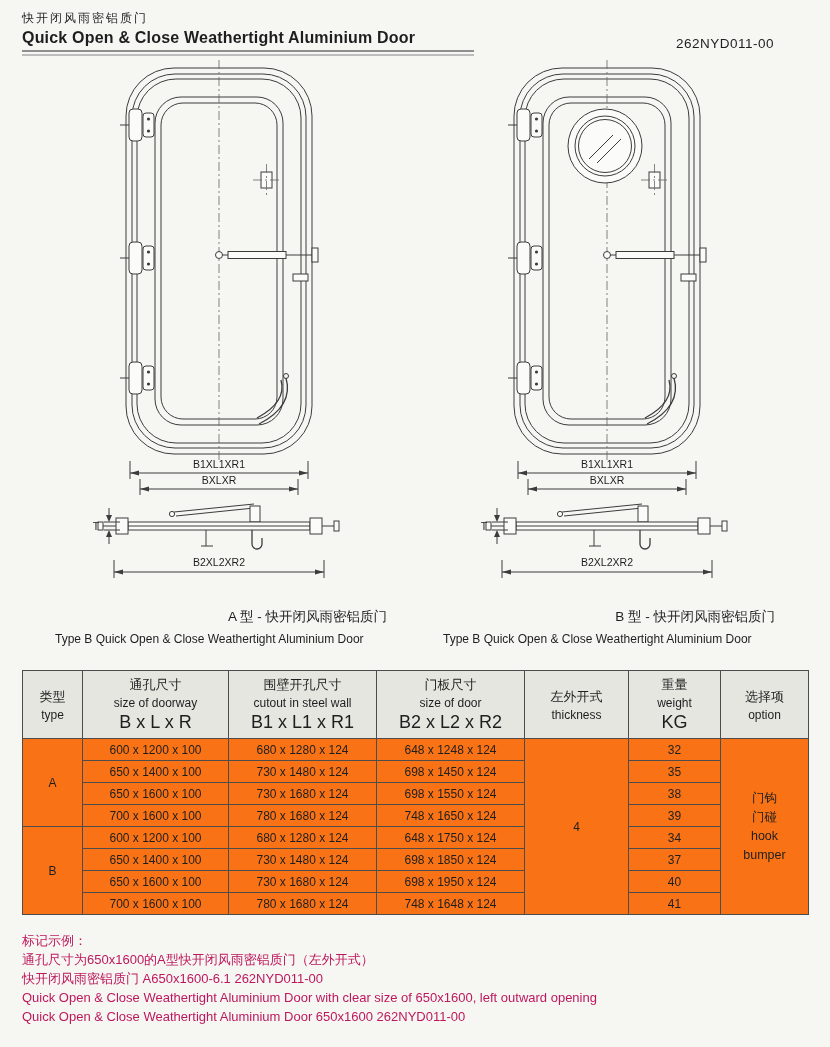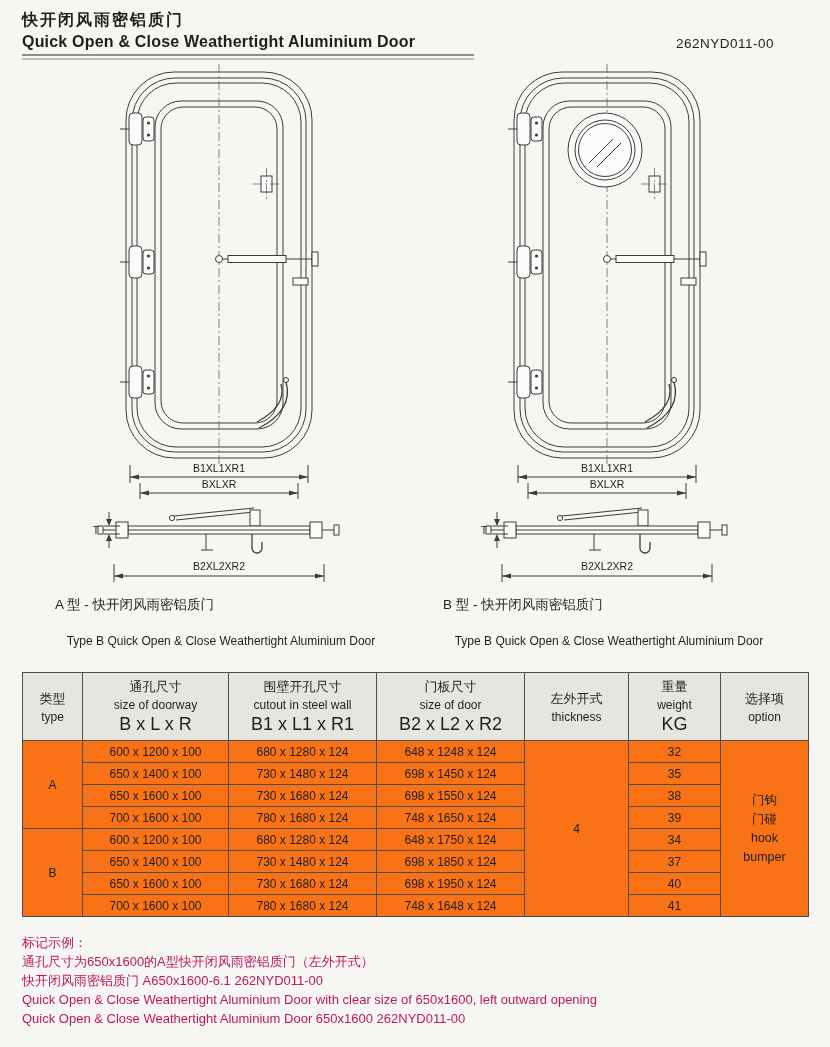--- a/index.html
+++ b/index.html
@@ -1,27 +1,27 @@
 <!DOCTYPE html>
 <html><head>
 <meta charset="utf-8">
 <style>
   *{box-sizing:border-box;margin:0;padding:0}
   html,body{width:830px;height:1047px}
   body{background:#f6f6f3;font-family:"Liberation Sans","DejaVu Sans",sans-serif;color:#1e1e1e;position:relative;overflow:hidden}
   .page{padding:10px 22px 0}
-  .title-zh{font-size:16px;font-weight:bold;letter-spacing:2px}
+  .title-zh{font-size:12px;font-weight:normal;letter-spacing:2px}
   .title-en{font-size:16px;font-weight:bold;margin-top:2px;letter-spacing:.2px}
   .rule{width:452px;height:6px;border-top:2px solid #8f8f8f;border-bottom:2px solid #bdbdbd;margin-top:3px}
   .doc-no{position:absolute;top:36px;right:56px;font-size:13.5px;letter-spacing:.5px}
   .drawings{display:flex;justify-content:center;gap:56px;margin-top:4px}
   .panel{width:332px}
   .panel svg{display:block;width:330px;height:528px;margin:0 auto}
-  .cap-zh{text-align:left;font-size:13.5px;margin-top:4px}
-  .cap-en{text-align:center;font-size:12px;margin-top:20px}
+  .cap-zh{text-align:right;font-size:13.5px;margin-top:20px}
+  .cap-en{text-align:left;font-size:12px;margin-top:6px}
   
   .ln{fill:none;stroke:#3c3c3c;stroke-width:1}
   .wf{fill:#fbfbf9;stroke:#3c3c3c;stroke-width:1}
   .arr{fill:#3c3c3c;stroke:none}
   .cl{fill:none;stroke:#666;stroke-width:.8;stroke-dasharray:9 3 2 3}
   .hk{fill:none;stroke:#3c3c3c;stroke-width:1.3}
   text.dim{font-size:10.5px;text-anchor:middle;fill:#1e1e1e;font-family:"Liberation Sans","DejaVu Sans",sans-serif}
   
   table{border-collapse:collapse;margin:24px auto 0;width:786px;table-layout:fixed}
   th,td{border:1px solid #4d4d4d;text-align:center;font-size:12px;padding:2px 3px;background:#f97316;vertical-align:middle}

